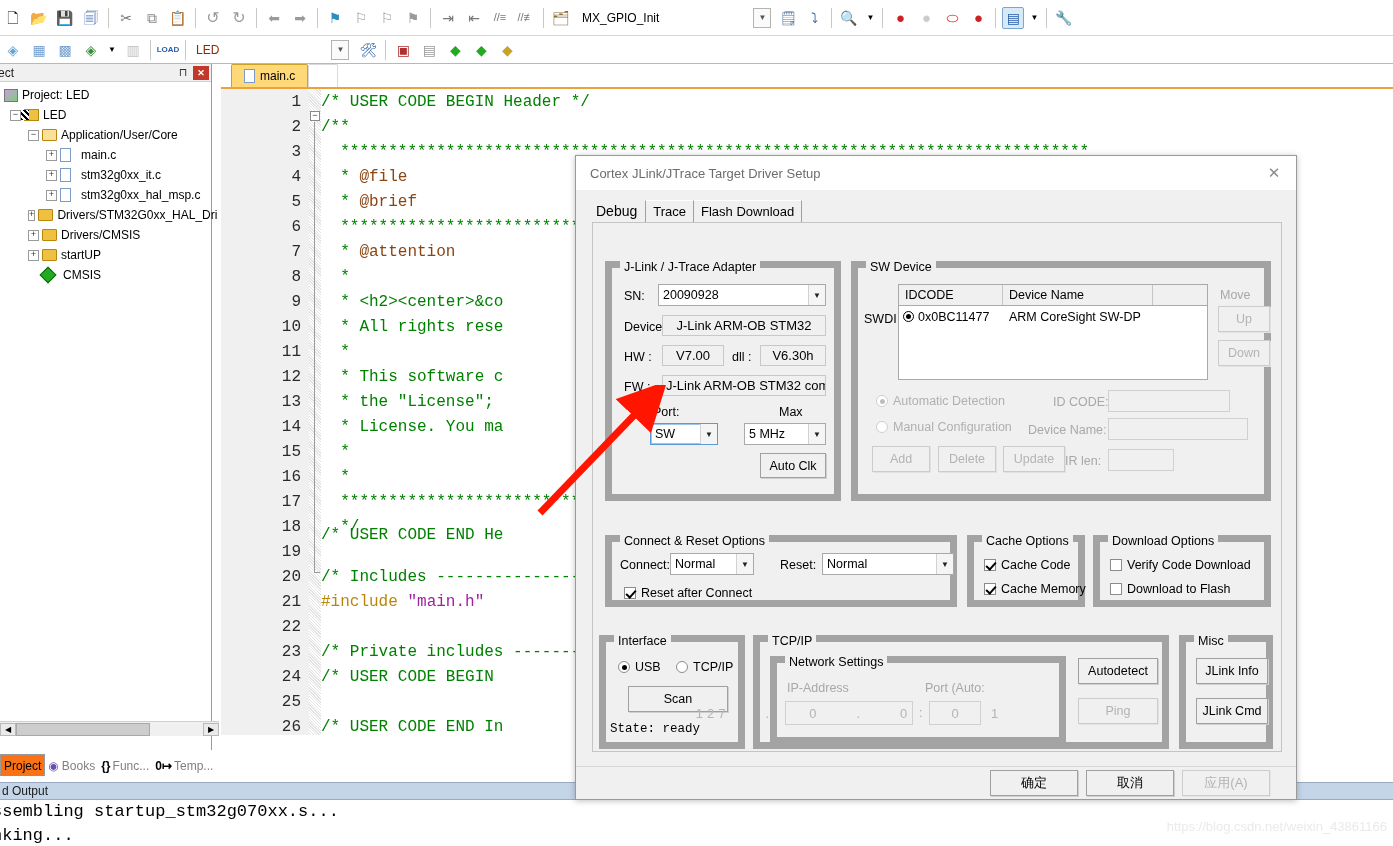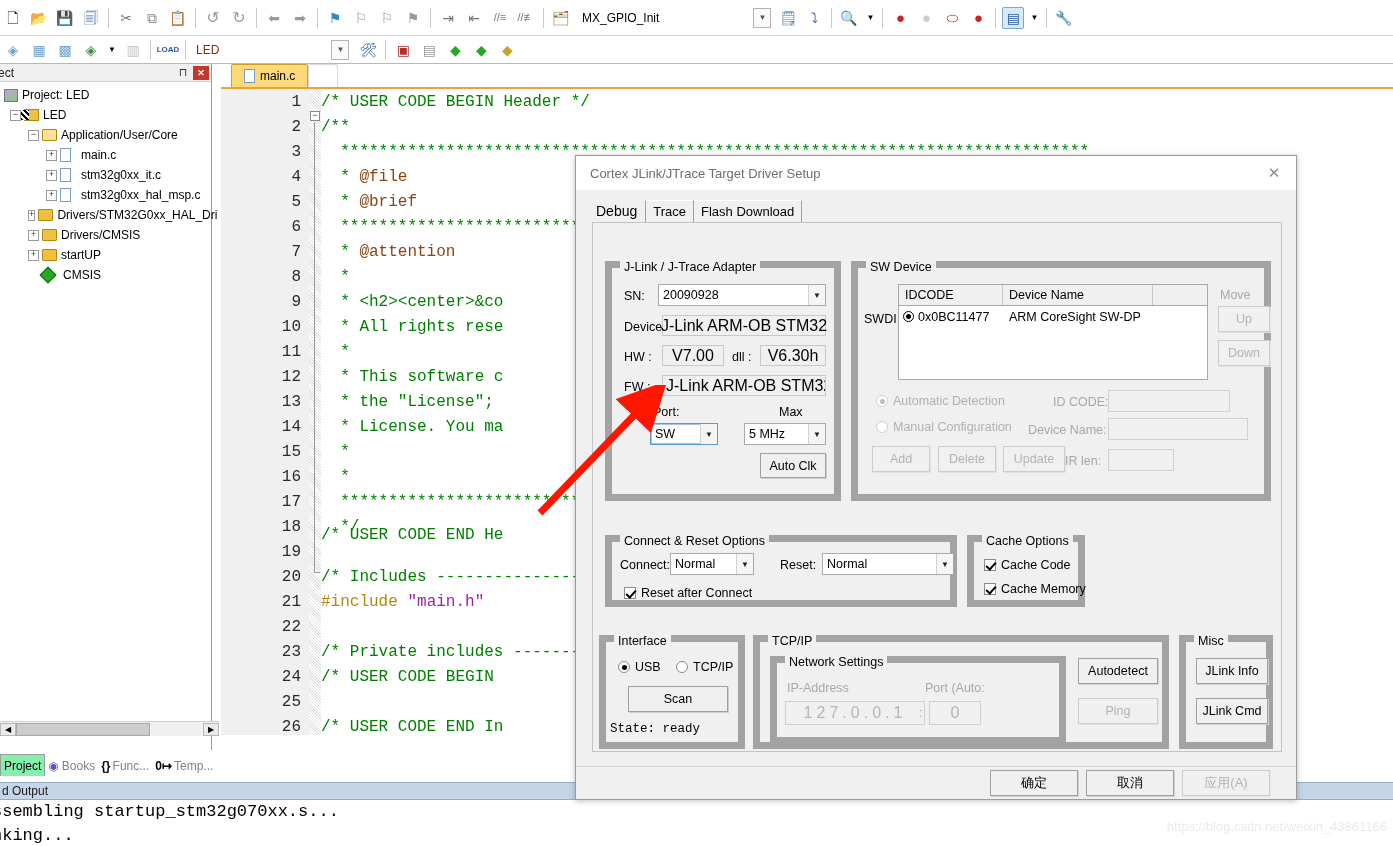--- a/index.html
+++ b/index.html
@@ -98,21 +98,21 @@
   
   #proj-tabs{
     position:absolute;left:0;top:752px;width:220px;height:24px;
     display:flex;align-items:flex-end;background:#ffffff;font-size:12px;
     box-sizing:border-box;
   }
   .ptab{
     height:20px;display:flex;align-items:center;padding:0 3px;
     color:#808080;white-space:nowrap;box-sizing:border-box;
   }
-  .ptab.active{color:#000;border:1px solid #9a9a9a;border-bottom:none;background:#86efac;height:22px;}
+  .ptab.active{color:#000;border:1px solid #9a9a9a;border-bottom:none;background:#f97316;height:22px;}
   
   #editor{
     position:absolute;left:221px;top:64px;width:1172px;height:686px;
     background:#ffffff;box-sizing:border-box;
   }
   #tabstrip{
     position:absolute;left:0;top:0;width:1172px;height:25px;
     background:#ffffff;border-bottom:2px solid #e8a33d;box-sizing:border-box;
     display:flex;align-items:flex-end;padding-left:10px;
   }
@@ -201,21 +201,21 @@
   }
   .gbox{position:absolute;border:7px solid #a3a3a3;box-sizing:border-box;}
   .gbox > .lg{
     position:absolute;top:-8px;left:8px;background:#f0f0f0;padding:0 4px;
     font-size:12.5px;color:#000;white-space:nowrap;
   }
   .lbl{position:absolute;font-size:12.5px;color:#000;white-space:nowrap;}
   .lbl.dim{color:#a8a8a8;}
   .fld{
     position:absolute;background:#fff;border:1px solid #a9a9a9;box-sizing:border-box;
-    font-size:16px;color:#000;display:flex;align-items:center;padding:0 4px;
+    font-size:13px;color:#000;display:flex;align-items:center;padding:0 4px;
     white-space:nowrap;
   }
   .fld.ro{background:#f0f0f0;border:1px solid #c8c8c8;justify-content:center;}
   .fld.dimfld{background:#f0f0f0;border:1px solid #d0d0d0;color:#b5b5b5;}
   .cmb{
     position:absolute;background:#fff;border:1px solid #a9a9a9;box-sizing:border-box;
     display:flex;align-items:center;font-size:12.5px;color:#000;padding-left:4px;
   }
   .cmb .arw{
     margin-left:auto;width:17px;height:100%;border-left:1px solid #d2d2d2;
@@ -654,20 +654,31 @@
         <div class="chk" style="left:10px;top:16px;">
           <span class="bx on"></span>
           <span>Cache Code</span>
         </div>
         <div class="chk" style="left:10px;top:40px;">
           <span class="bx on"></span>
           <span>Cache Memory</span>
         </div>
       </div>
 
+      <div class="gbox" style="left:500px;top:312px;width:178px;height:72px;">
+        <span class="lg">Download Options</span>
+        <div class="chk" style="left:10px;top:16px;">
+          <span class="bx"></span>
+          <span>Verify Code Download</span>
+        </div>
+        <div class="chk" style="left:10px;top:40px;">
+          <span class="bx"></span>
+          <span>Download to Flash</span>
+        </div>
+      </div>
 
       <div class="gbox" style="left:6px;top:412px;width:146px;height:114px;">
         <span class="lg">Interface</span>
         <div class="rad" style="left:12px;top:18px;">
           <span class="ci on"></span>
           <span>USB</span>
         </div>
         <div class="rad" style="left:70px;top:18px;">
           <span class="ci"></span>
           <span>TCP/IP</span>
@@ -677,21 +688,21 @@
         </div>
         <span class="lbl" style="left:4px;top:80px;font-family:Liberation Mono, monospace;">State: ready</span>
       </div>
 
       <div class="gbox" style="left:160px;top:412px;width:416px;height:114px;">
         <span class="lg">TCP/IP</span>
         <div class="gbox" style="left:10px;top:14px;width:296px;height:88px;">
           <span class="lg">Network Settings</span>
           <span class="lbl dim" style="left:10px;top:18px;">IP-Address</span>
           <span class="lbl dim" style="left:148px;top:18px;">Port (Auto:</span>
-          <div class="fld dimfld" style="left:8px;top:38px;width:140px;height:24px;justify-content:center;letter-spacing:4px;">
+          <div class="fld dimfld" style="left:8px;top:38px;width:128px;height:24px;justify-content:center;letter-spacing:4px;gap:36px;">
             <span>127</span>
               <span>.</span>
               <span>0</span>
               <span>.</span>
               <span>0</span>
               <span>.</span>
               <span>1</span>
           </div>
           <span class="lbl dim" style="left:142px;top:43px;">:</span>
           <div class="fld dimfld" style="left:152px;top:38px;width:52px;height:24px;justify-content:center;">0</div>

